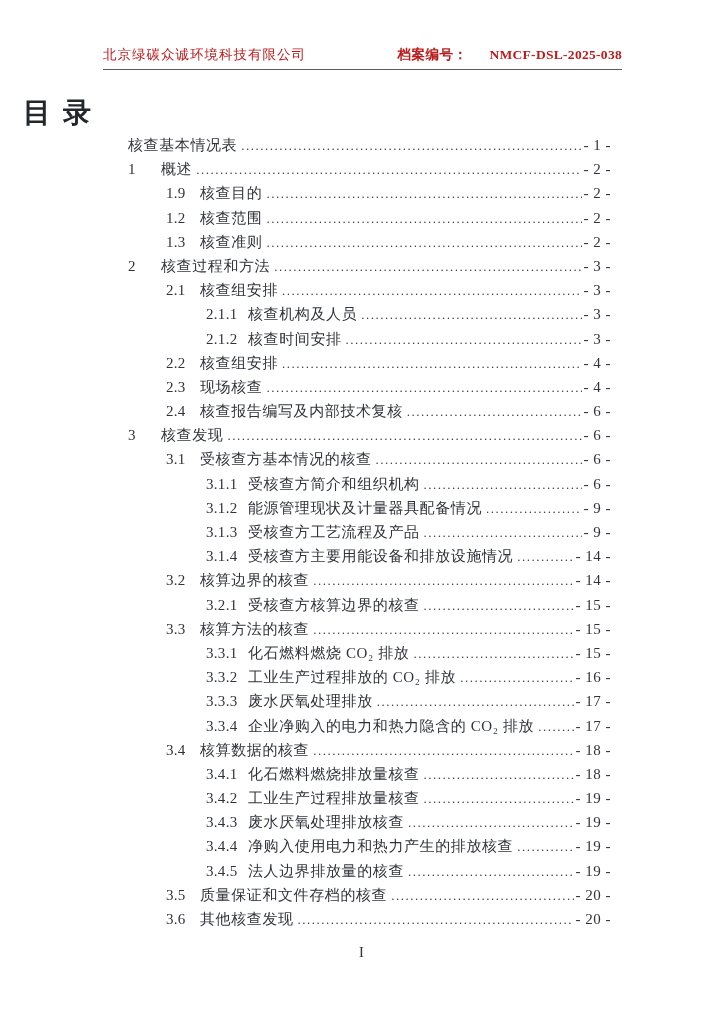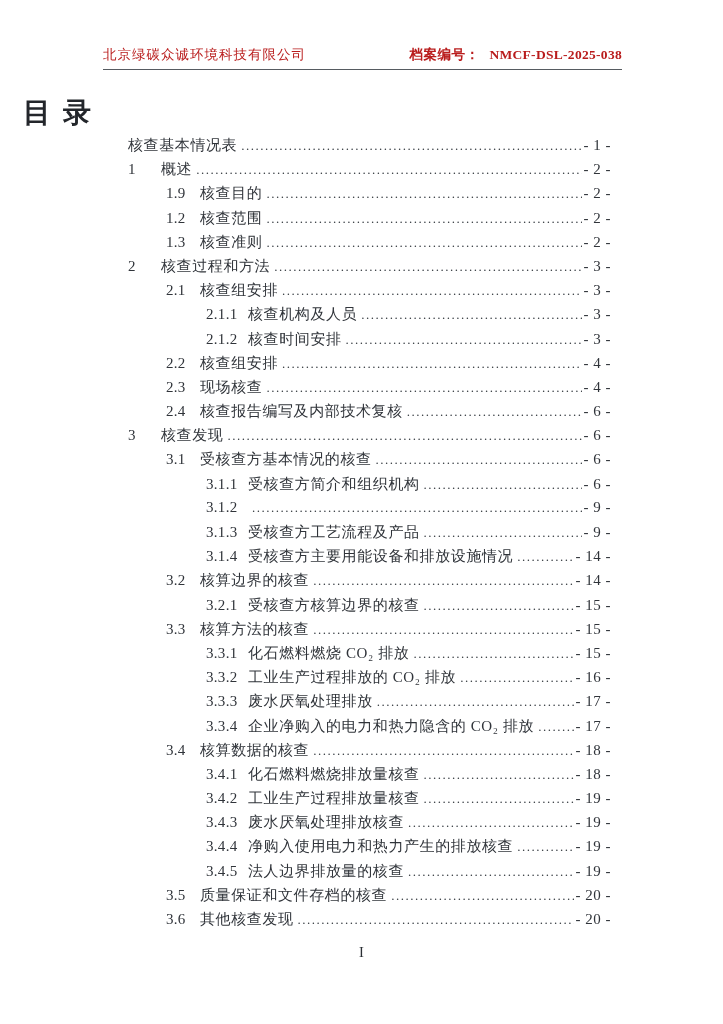--- a/index.html
+++ b/index.html
@@ -31,21 +31,21 @@
     color: #b91c1c;
     border-bottom: 1.5px solid #565b61;
     padding-bottom: 5px;
   }
   .doc-header .file-no {
     font-weight: bold;
     letter-spacing: 0.5px;
     white-space: nowrap;
   }
   .doc-header .file-no .value {
-    margin-left: 10px;
+    margin-left: 22px;
     letter-spacing: 0.3px;
   }
 
   
   .doc-title {
     position: absolute;
     top: 94px;
     left: 0;
     width: 100%;
     text-align: left;
@@ -211,20 +211,21 @@
       <span class="toc-page">- 6 -</span>
     </div>
       <div class="toc-row lvl-2">
       <span class="toc-num">3.1.1</span>
       <span class="toc-title">受核查方简介和组织机构</span>
       <span class="toc-leader"></span>
       <span class="toc-page">- 6 -</span>
     </div>
       <div class="toc-row lvl-2">
       <span class="toc-num">3.1.2</span>
+      <span class="toc-title">能源管理现状及计量器具配备情况</span>
       <span class="toc-leader"></span>
       <span class="toc-page">- 9 -</span>
     </div>
       <div class="toc-row lvl-2">
       <span class="toc-num">3.1.3</span>
       <span class="toc-title">受核查方工艺流程及产品</span>
       <span class="toc-leader"></span>
       <span class="toc-page">- 9 -</span>
     </div>
       <div class="toc-row lvl-2">

